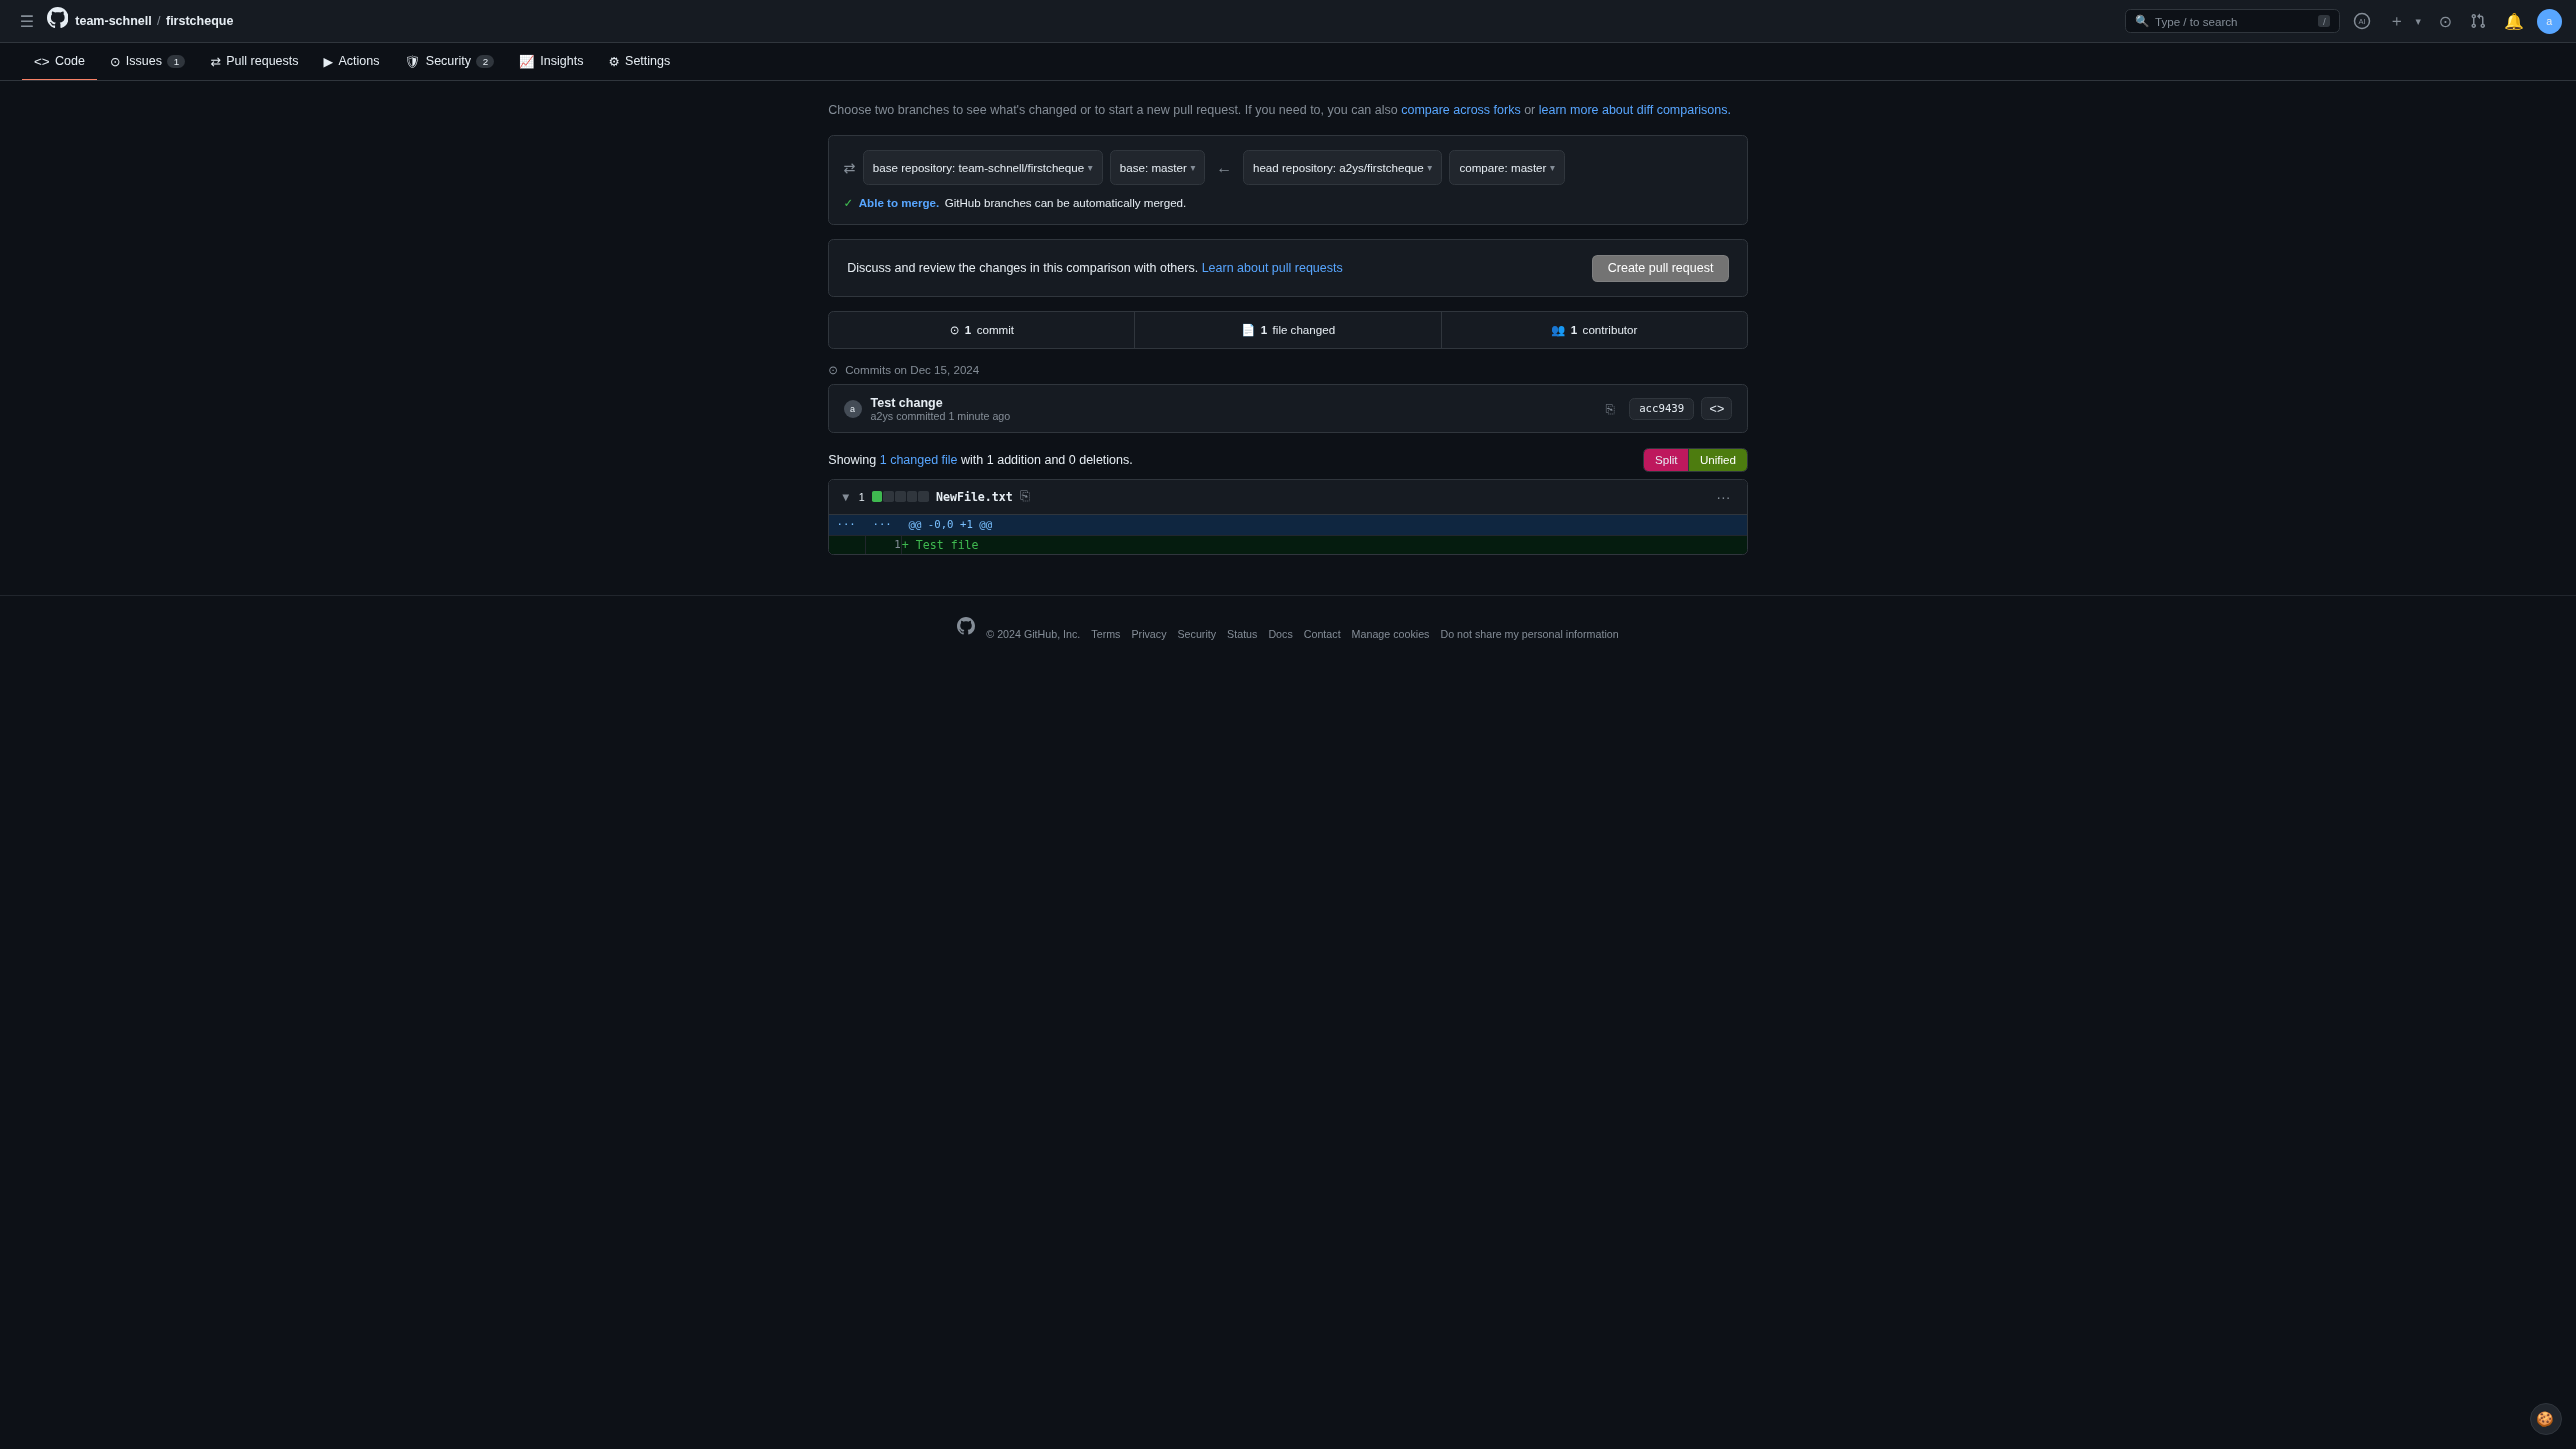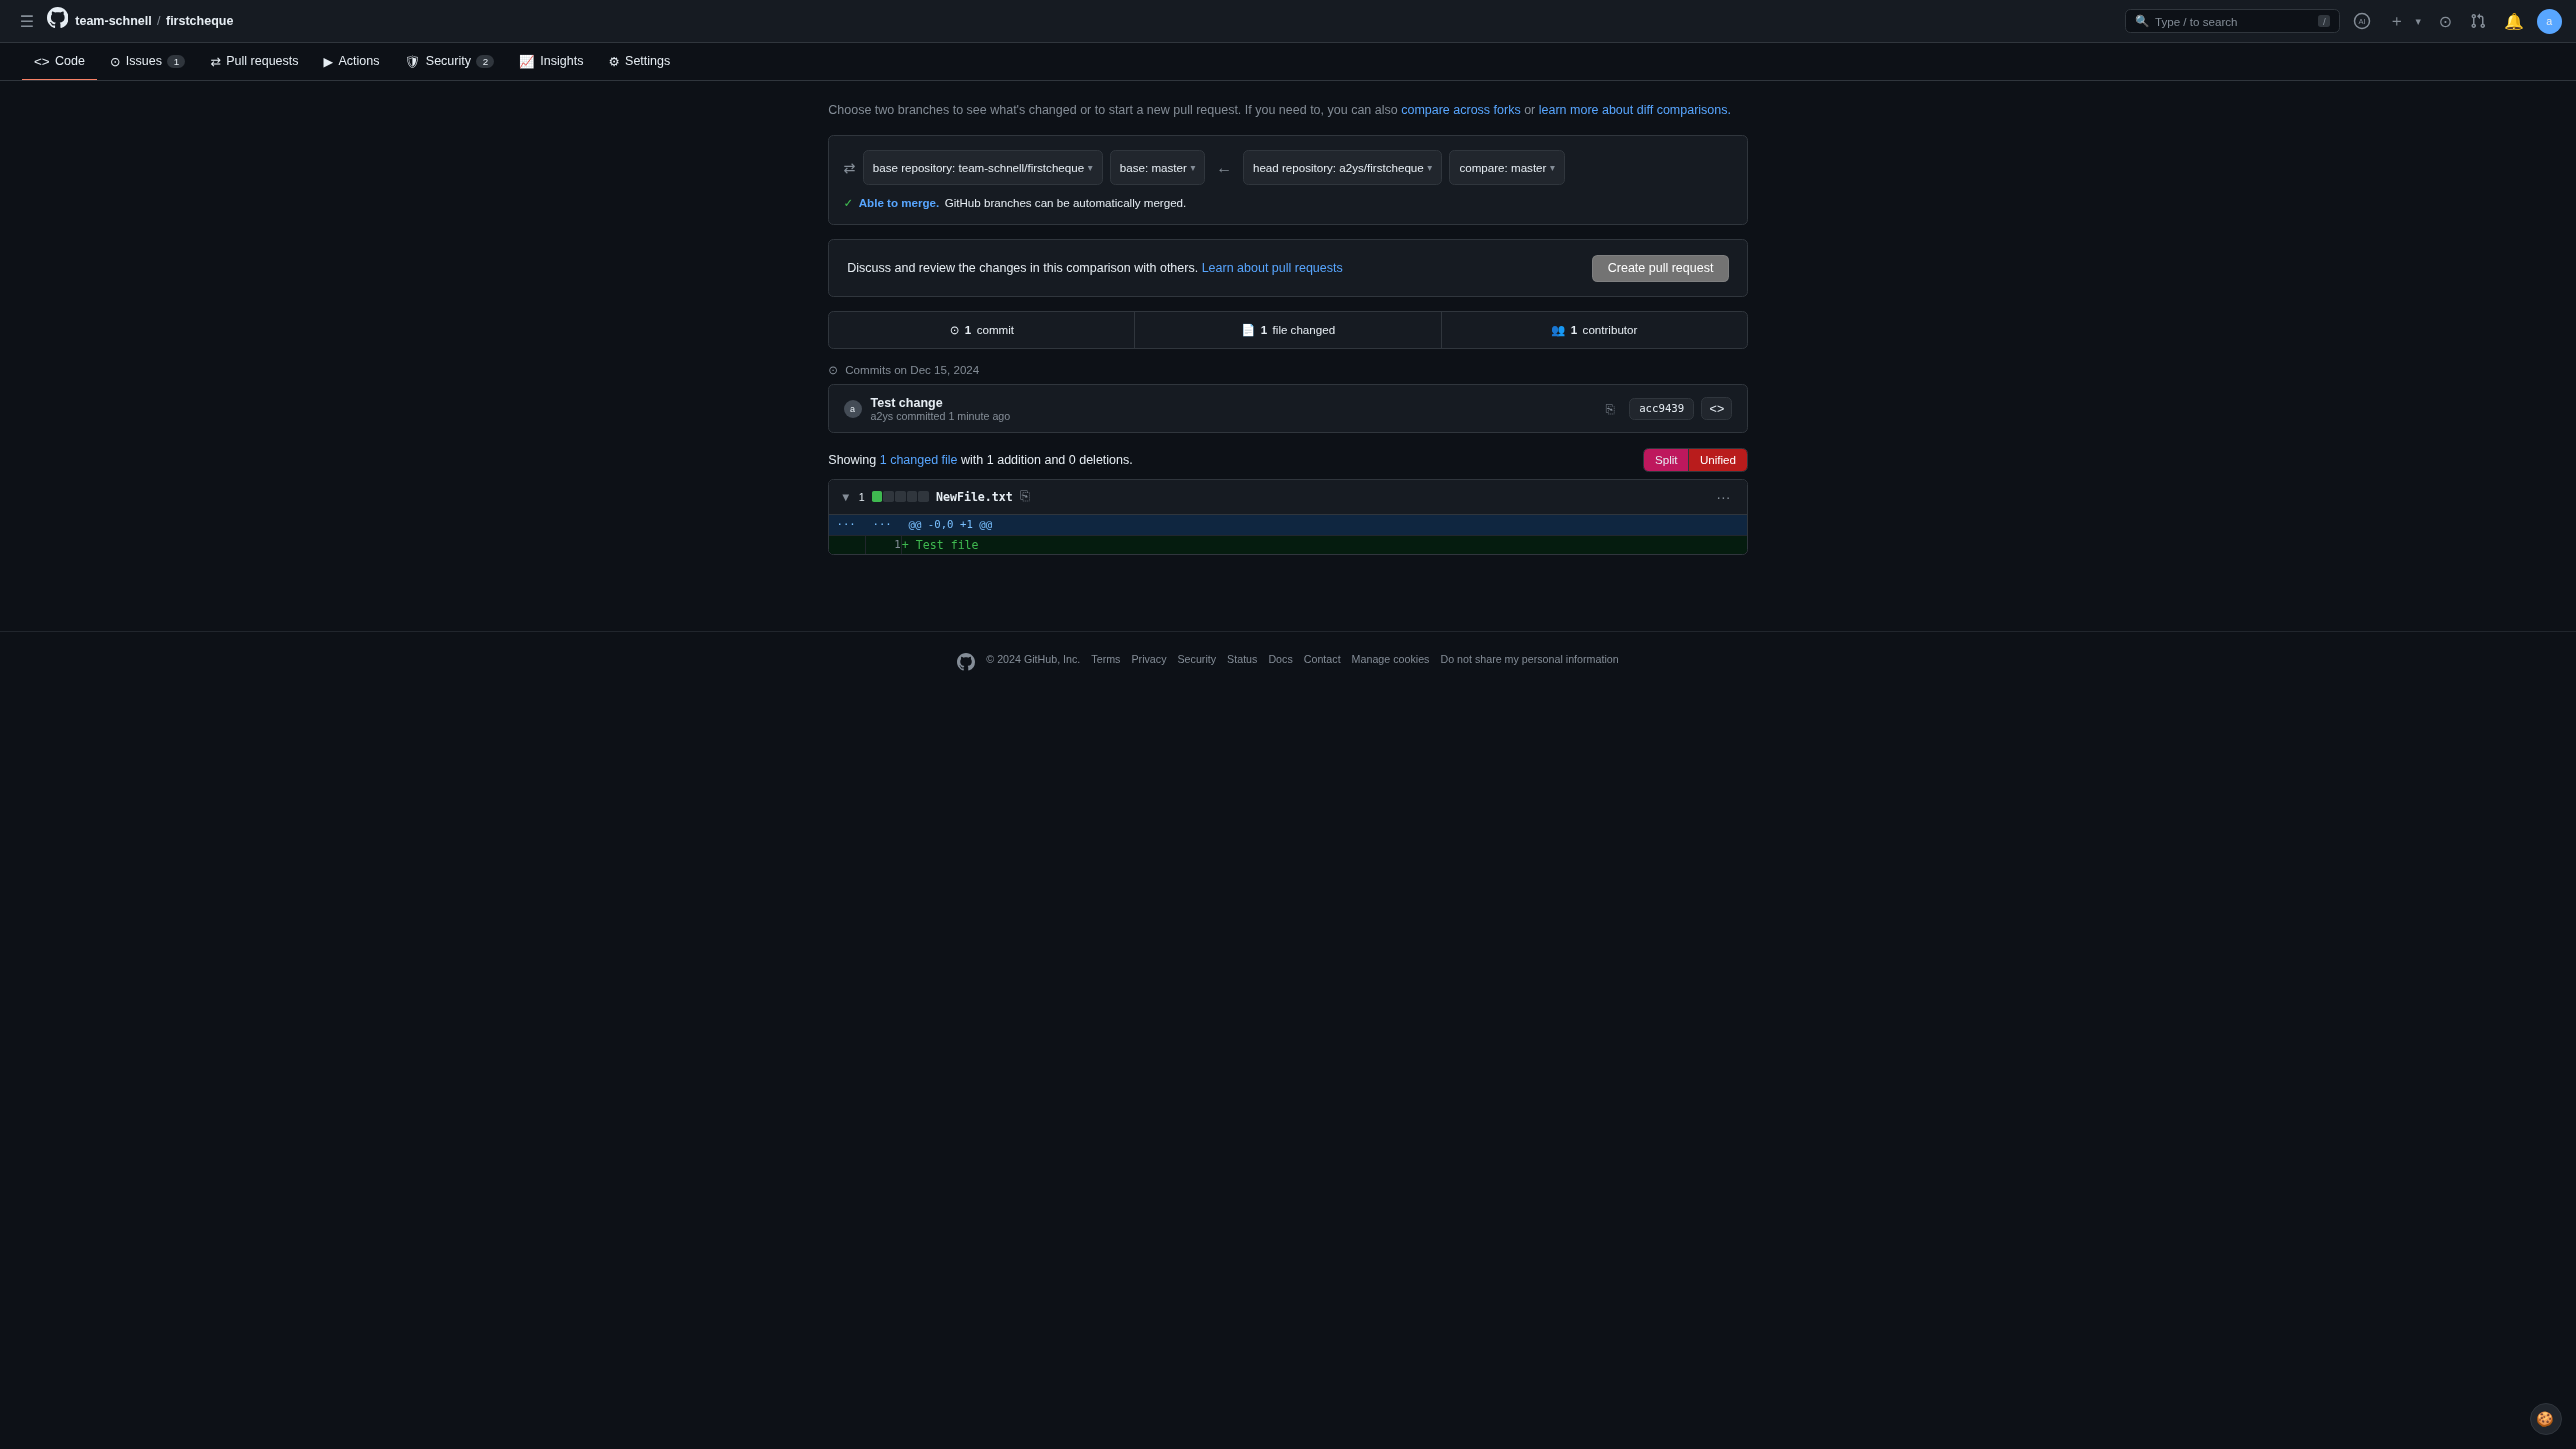--- a/index.html
+++ b/index.html
@@ -306,21 +306,21 @@
     .diff-view-btn {
       background: #be185d;
       border: none;
       color: #e6edf3;
       padding: 4.5px 10.7px;
       font-size: 11.6px;
       cursor: pointer;
       border-right: 0.9px solid #30363d;
     }
     .diff-view-btn:last-child { border-right: none; }
-    .diff-view-btn.active { background: #b91c1c; color: #fff; }
+    .diff-view-btn.active { background: #4d7c0f; color: #fff; }
 
     
     .file-diff {
       border: 0.9px solid #30363d;
       border-radius: 5.4px;
       overflow: hidden;
     }
     .file-diff-header {
       background: #161b22;
       border-bottom: 0.9px solid #30363d;
@@ -384,24 +384,23 @@
     }
     .diff-row-added { background: #051c0f; }
     .diff-row-added .diff-line-num { background: #051c0f; }
     .diff-row-added .diff-code { color: #3fb950; }
     .diff-hunk { background: #0d1117; color: #848d97; }
     .diff-hunk td { padding: 3.6px 7.2px; background: #0f2640; color: #79c0ff; border-bottom: 0.9px solid #21262d; font-size: 10.7px; }
 
     
     footer {
       border-top: 0.9px solid #21262d;
-      margin-top: 36px;
       padding: 21.5px 0;
       display: flex;
-      align-items: flex-start;
+      align-items: flex-end;
       justify-content: center;
       gap: 11px;
       font-size: 10.7px;
       color: #848d97;
       flex-wrap: wrap;
     }
     footer a { color: #848d97; text-decoration: none; }
     .footer-logo { font-size: 18px; color: #848d97; }
     .cookie-btn {
       position: fixed;

